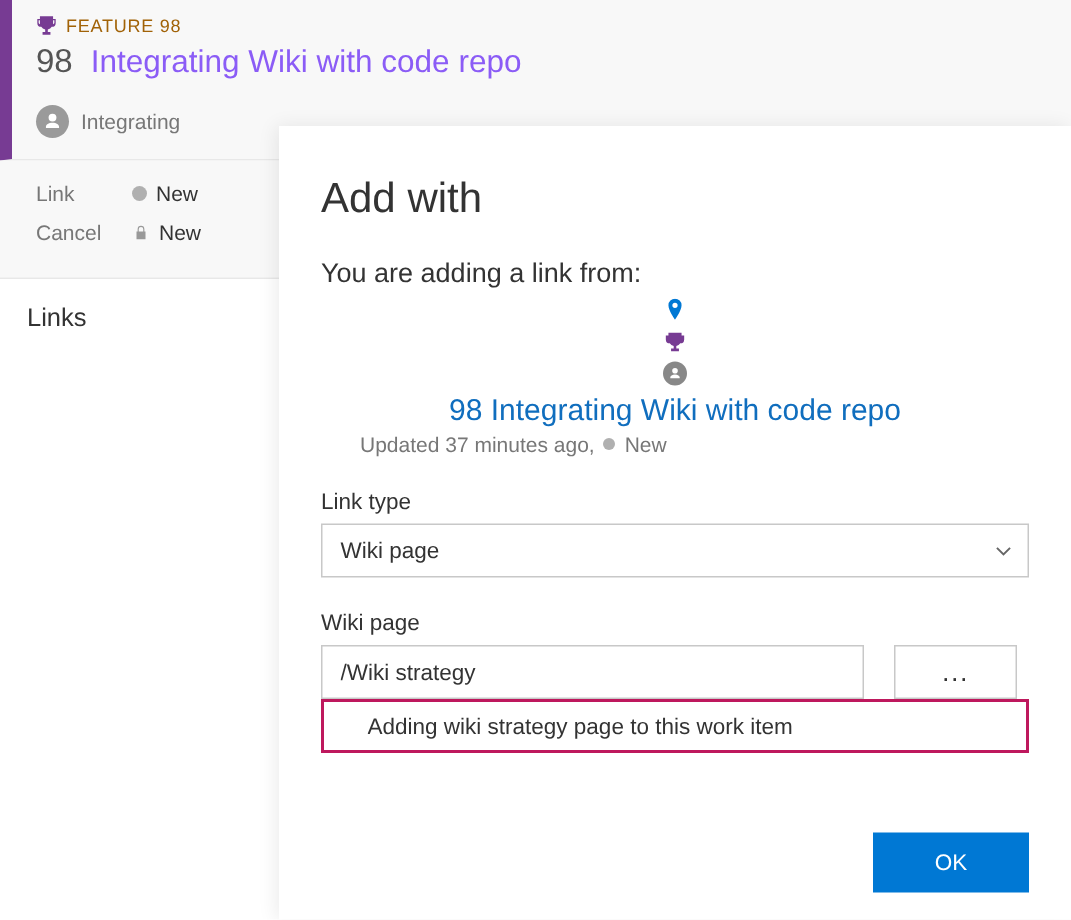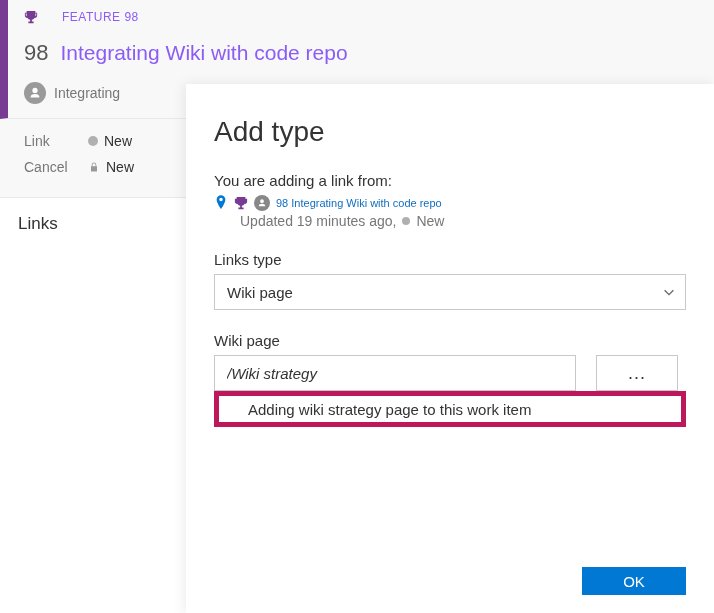--- a/index.html
+++ b/index.html
@@ -15,30 +15,30 @@
 }
 .bg-panel {
   background: #f8f8f8;
   border-left: 8px solid #773b93;
   border-bottom: 1px solid #e8e8e8;
   padding: 10px 16px 14px 16px;
 }
 .feature-tag {
   display: flex;
   align-items: flex-end;
-  gap: 24px;
-  color: #8b5cf6;
+  gap: 6px;
+  color: #a16207;
   font-size: 12px;
   letter-spacing: 0.5px;
 }
 .title-row {
   display: flex;
   align-items: baseline;
   gap: 12px;
-  margin-top: 16px;
+  margin-top: 4px;
 }
 .title-id {
   font-size: 22px;
   color: #555;
   font-weight: 400;
 }
 .title-text {
   font-size: 21px;
   font-weight: 400;
   color: #8b5cf6;
@@ -87,30 +87,31 @@
   display: flex;
   flex-direction: column;
 }
 .dialog-title {
   font-size: 28px;
   font-weight: 400;
   color: #333;
   margin-bottom: 24px;
 }
 .adding-from {
-  font-size: 15px;
+  font-size: 18px;
   color: #333;
   margin-bottom: 6px;
 }
 .item-ref {
   display: flex;
   align-items: center;
   gap: 6px;
-  font-size: 11px;
+  font-size: 20px;
   margin-bottom: 2px;
+  flex-direction: column;
 }
 .item-ref .link { color: #106ebe; }
 .item-meta {
   font-size: 14px;
   color: #777;
   margin-left: 26px;
   display: flex;
   align-items: center;
   gap: 6px;
 }
@@ -137,46 +138,46 @@
 .chevron {
   position: absolute;
   right: 10px; top: 50%;
   transform: translateY(-50%);
   pointer-events: none;
 }
 .wiki-row {
   display: flex;
   gap: 20px;
 }
-.wiki-row .text-input { flex: 0 0 362px; font-style: italic; }
+.wiki-row .text-input { flex: 0 0 362px; }
 .browse-btn {
   width: 82px;
   height: 36px;
   border: 1px solid #c8c8c8;
   background: #fff;
   font-size: 18px;
   color: #333;
   cursor: pointer;
   letter-spacing: 1px;
 }
 .text-input.focused {
-  border: 5px solid #be185d;
+  border: 2px solid #be185d;
   outline: none;
   padding-left: 29px;
 }
 .dialog-buttons {
   margin-top: auto;
   display: flex;
   justify-content: flex-end;
   gap: 10px;
   padding-top: 30px;
 }
 .btn {
   min-width: 104px;
-  height: 28px;
+  height: 40px;
   border: none;
   font-size: 15px;
   cursor: pointer;
   font-family: inherit;
 }
 .btn-primary { background: #0078d4; color: #fff; }
 .btn-secondary { background: #efefef; color: #333; }
 svg { display: block; }
 .user-circle {
   width: 22px; height: 22px; border-radius: 50%;
@@ -228,44 +229,44 @@
           <path fill="#999" d="M5 7V5a3 3 0 1 1 6 0v2h1v7H4V7h1zm1 0h4V5a2 2 0 1 0-4 0v2z"></path>
         </svg>
       <span>New</span>
     </span>
   </div>
 </div>
 
 <div class="links-section">Links</div>
 
 <div class="dialog">
-  <div class="dialog-title">Add type</div>
+  <div class="dialog-title">Add with</div>
 
   <div class="adding-from">You are adding a link from:</div>
   <div class="item-ref">
     <svg width="14" height="16" viewBox="0 0 16 18">
         <path fill="#0078d4" d="M8 0a5 5 0 0 1 5 5c0 4-5 11-5 11S3 9 3 5a5 5 0 0 1 5-5zm0 3a2 2 0 1 0 0 4 2 2 0 0 0 0-4z"></path>
       </svg>
     <svg width="14" height="14" viewBox="0 0 16 16">
         <path fill="#773b93" d="M3 1h10v2h2v3a3 3 0 0 1-3 3 4 4 0 0 1-3 2v2h2v2H5v-2h2v-2a4 4 0 0 1-3-2 3 3 0 0 1-3-3V3h2V1z"></path>
       </svg>
     <span class="user-circle-sm">
       <svg width="10" height="10" viewBox="0 0 16 16">
           <path fill="#fff" d="M8 2a3 3 0 1 1 0 6 3 3 0 0 1 0-6zm0 7c3 0 5 1.5 5 3v1H3v-1c0-1.5 2-3 5-3z"></path>
         </svg>
     </span>
     <span class="link">98 Integrating Wiki with code repo</span>
   </div>
   <div class="item-meta">
-    <span>Updated 19 minutes ago,</span>
+    <span>Updated 37 minutes ago,</span>
     <span class="status-dot" style="width:8px;height:8px"></span>
     <span>New</span>
   </div>
 
-  <div class="field-label">Links type</div>
+  <div class="field-label">Link type</div>
   <div class="select-wrap">
     <button class="select-input">Wiki page</button>
     <svg class="chevron" width="14" height="14" viewBox="0 0 16 16">
         <path fill="none" stroke="#666" stroke-width="1.5" d="M3 6l5 5 5-5"></path>
       </svg>
   </div>
 
   <div class="field-label">Wiki page</div>
   <div class="wiki-row">
     <input class="text-input" value="/Wiki strategy" style="">

